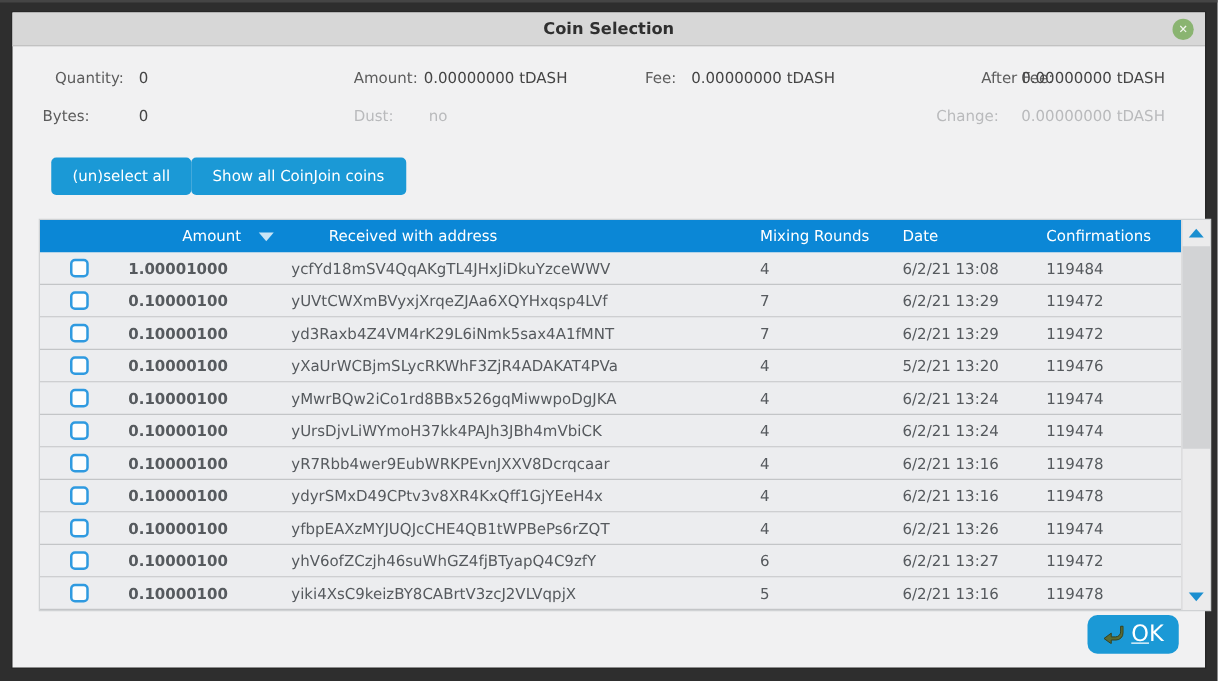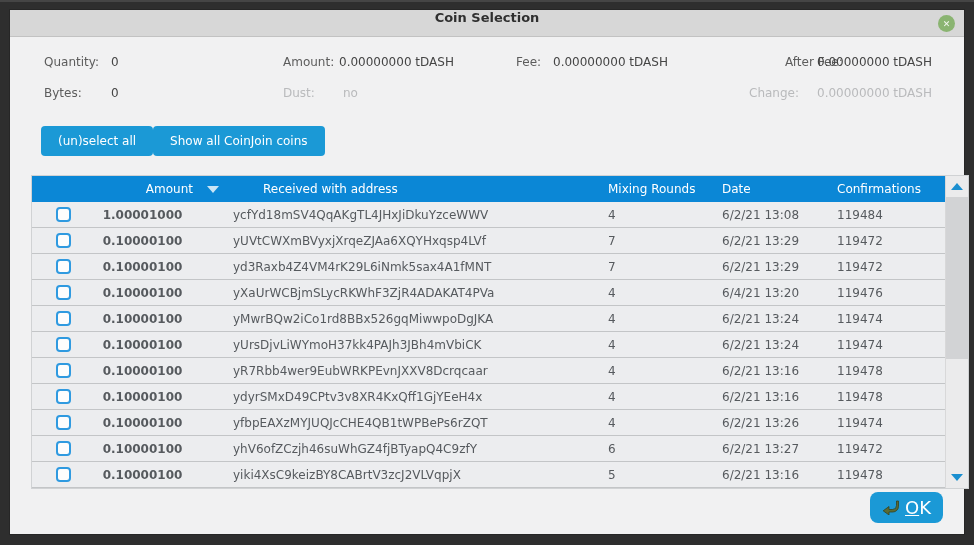--- a/index.html
+++ b/index.html
@@ -2,21 +2,21 @@
 <html><head>
 <meta charset="utf-8">
 <style>
   * { margin:0; padding:0; box-sizing:border-box; }
   html,body { width:974px; height:545px; }
   body { font-family:"DejaVu Sans","Liberation Sans",sans-serif; background:#2e2e2e; position:relative; overflow:hidden; }
   .frame-highlight { position:absolute; top:0; left:0; right:0; height:2px; background:#454545; }
 
   .dialog { position:absolute; left:10px; top:10px; width:954px; height:524px; background:#f1f1f2; box-shadow:0 0 0 1px #262626; }
 
-  .titlebar { position:absolute; left:0; top:0; width:100%; height:27px; background:#d7d7d7; border-bottom:1px solid #c2c2c2; display:flex; justify-content:center; }
+  .titlebar { position:absolute; left:0; top:0; width:100%; height:27px; background:#d7d7d7; border-bottom:1px solid #c2c2c2; display:flex; align-items:center; justify-content:center; }
   .title { font-size:13px; font-weight:bold; color:#2f2f2f; }
   .closebtn { position:absolute; right:9px; top:5px; width:17px; height:17px; border-radius:50%; background:#8ab471; color:#f4f7f0; font-size:9px; font-weight:bold; display:flex; align-items:center; justify-content:center; cursor:pointer; }
 
   .stats { position:absolute; left:0; top:27px; width:100%; height:110px; font-size:12px; }
   .stat-label { position:absolute; color:#5c5c5c; }
   .stat-value { position:absolute; color:#454545; }
   .muted { color:#b9babc !important; }
 
   .actions { position:absolute; left:31px; top:116px; display:flex; }
   .btn { background:#1b99d6; color:#ffffff; border:none; border-radius:4px; height:30px; padding:0 17px; font-size:12px; font-family:inherit; cursor:pointer; }
@@ -57,21 +57,21 @@
   <div class="stats">
     <span class="stat-label" style="left:34px;top:18px;">Quantity:</span>
     <span class="stat-value" style="left:101px;top:18px;">0</span>
     <span class="stat-label" style="left:273px;top:18px;">Amount:</span>
     <span class="stat-value" style="left:329px;top:18px;">0.00000000 tDASH</span>
     <span class="stat-label" style="left:506px;top:18px;text-align:center;">Fee:</span>
     <span class="stat-value" style="left:543px;top:18px;">0.00000000 tDASH</span>
     <span class="stat-label" style="left:739px;top:18px;margin-left:36px;">After Fee:</span>
     <span class="stat-value" style="left:807px;top:18px;">0.00000000 tDASH</span>
 
-    <span class="stat-label" style="left:34px;top:49px;">Bytes:</span>
+    <span class="stat-label" style="left:24px;top:49px;">Bytes:</span>
     <span class="stat-value" style="left:101px;top:49px;">0</span>
     <span class="stat-label muted" style="left:273px;top:49px;">Dust:</span>
     <span class="stat-value muted" style="left:333px;top:49px;">no</span>
     <span class="stat-label muted" style="left:739px;top:49px;">Change:</span>
     <span class="stat-value muted" style="left:807px;top:49px;">0.00000000 tDASH</span>
   </div>
 
   <div class="actions">
     <button class="btn">(un)select all</button>
     <button class="btn">Show all CoinJoin coins</button>
@@ -129,21 +129,21 @@
   </div>
 
   <div class="tr">
     <div class="td"></div>
     <div class="td">
               <span class="checkbox"></span>
             </div>
     <div class="td amount">0.10000100</div>
     <div class="td addr">yXaUrWCBjmSLycRKWhF3ZjR4ADAKAT4PVa</div>
     <div class="td">4</div>
-    <div class="td">6/4/21 13:20</div>
+    <div class="td">5/2/21 13:20</div>
     <div class="td">119476</div>
   </div>
 
   <div class="tr">
     <div class="td"></div>
     <div class="td">
               <span class="checkbox"></span>
             </div>
     <div class="td amount">0.10000100</div>
     <div class="td addr">yMwrBQw2iCo1rd8BBx526gqMiwwpoDgJKA</div>

